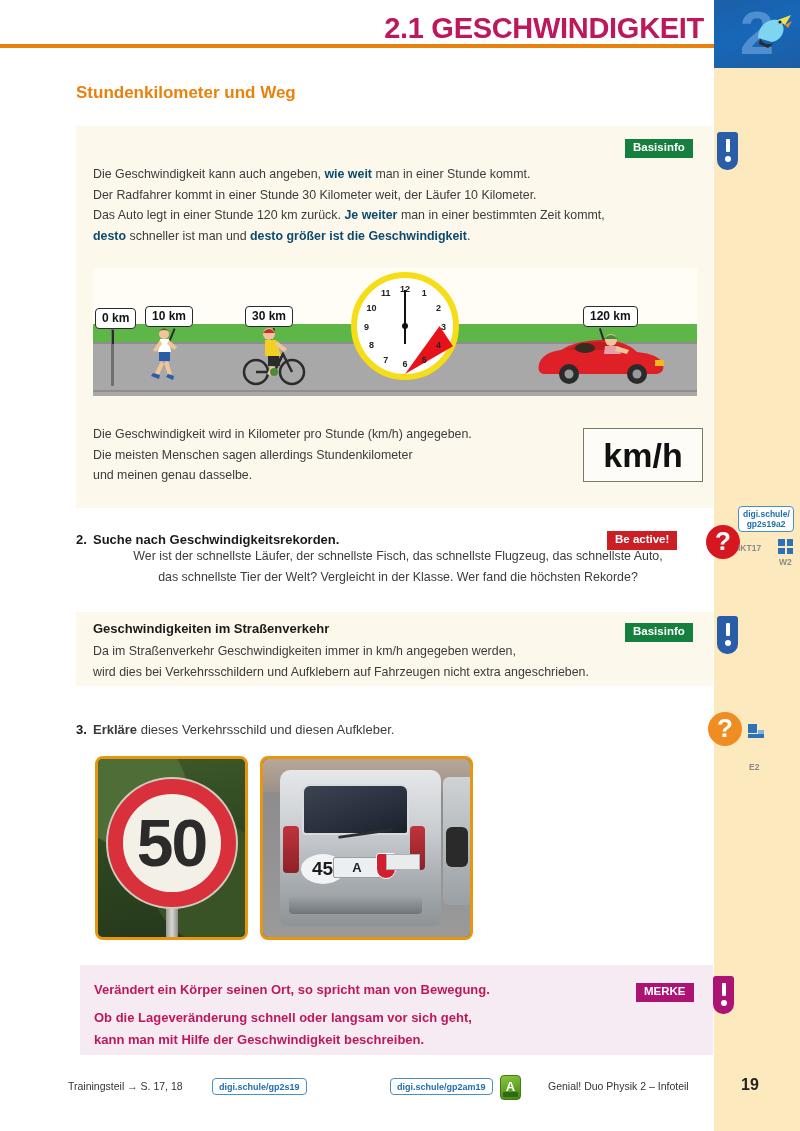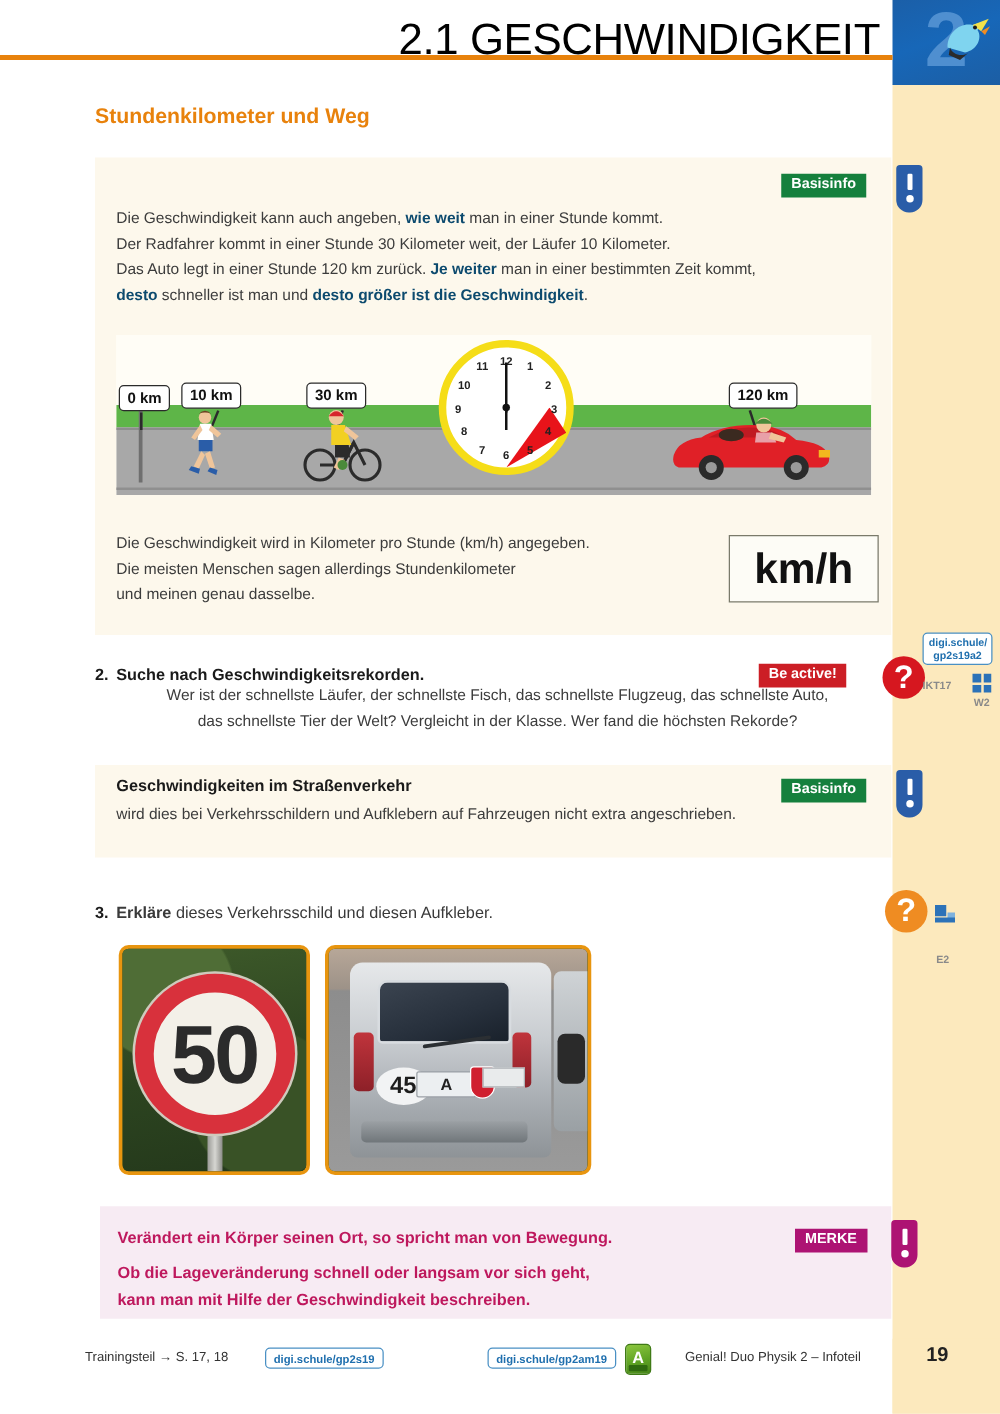--- a/index.html
+++ b/index.html
@@ -36,21 +36,21 @@
   }
   .toucan { position: absolute; right: 6px; top: 8px; width: 46px; height: 46px; }
 
   
   .header-rule {
     position: absolute; left: 0; top: 44px; width: 714px; height: 4px;
     background: #e8820c;
   }
   .page-title {
     position: absolute; right: 96px; top: 12px;
-    font-size: 35px; font-weight: normal; color: #000000;
+    font-size: 29px; font-weight: bold; color: #be185d;
     letter-spacing: -0.3px; white-space: nowrap;
   }
 
   
   .section-heading {
     position: absolute; left: 76px; top: 83px;
     font-size: 17px; font-weight: bold; color: #e8820c;
   }
 
   
@@ -400,20 +400,21 @@
 <div class="margin-label" style="left:779px; top:557px;">W2</div>
 
 <div class="infobox" style="left:76px; top:612px; width:637px; height:74px;"></div>
 <div class="badge badge-basisinfo" style="left:625px; top:623px;">Basisinfo</div>
 <div class="bookmark blue" style="left:717px; top:616px;">
   <div class="bang-bar"></div>
   <div class="bang-dot"></div>
 </div>
 <div style="position:absolute; left:93px; top:621px; font-size:13px; font-weight:bold; color:#1a1a1a;">Geschwindigkeiten im Straßenverkehr</div>
 <div class="body-text" style="position:absolute; left:93px; top:641px; width:610px;">
+  <div>Da im Straßenverkehr Geschwindigkeiten immer in km/h angegeben werden,</div>
   <div>wird dies bei Verkehrsschildern und Aufklebern auf Fahrzeugen nicht extra angeschrieben.</div>
 </div>
 
 <div style="position:absolute; left:76px; top:722px; font-size:13px; font-weight:bold; color:#1a1a1a;">3.</div>
 <div style="position:absolute; left:93px; top:722px; font-size:13px;"><b>Erkläre</b><span> dieses Verkehrsschild und diesen Aufkleber.</span></div>
 <div class="qmark orange" style="left:708px; top:712px;">?</div>
 <svg style="position:absolute; left:748px; top:724px; width:16px; height:16px;" viewBox="0 0 16 16">
   <rect x="0" y="0" width="9" height="9" fill="#2c72b8"></rect>
   <rect x="10" y="6" width="6" height="6" fill="#7fb2dd"></rect>
   <rect x="0" y="10" width="16" height="4" fill="#2c72b8"></rect>

